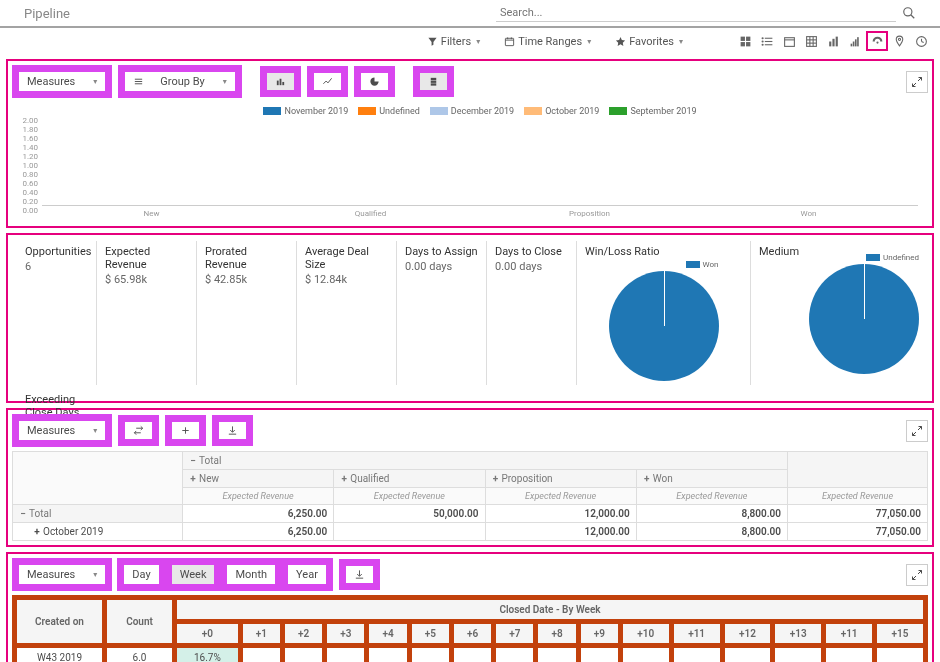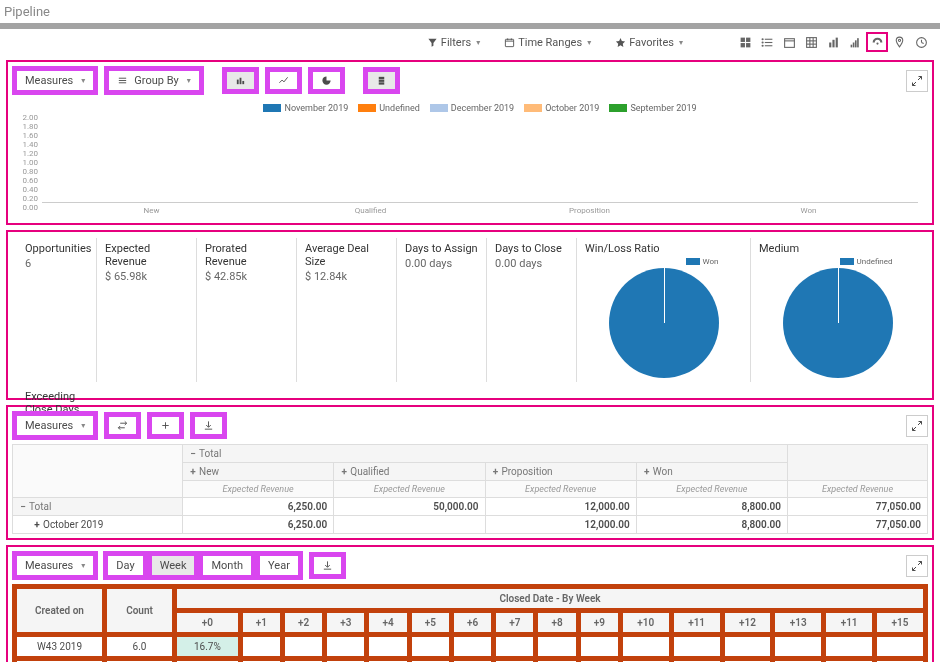--- a/index.html
+++ b/index.html
@@ -1,33 +1,33 @@
 <!DOCTYPE html>
 <html><head>
 <meta charset="utf-8">
 <style>
 *{box-sizing:border-box;margin:0;padding:0;font-family:-apple-system,BlinkMacSystemFont,"Segoe UI",Roboto,sans-serif}
 body{width:940px;height:662px;background:#fff;font-size:11px;color:#4c4c4c;overflow:hidden}
-.header{display:flex;align-items:center;padding:4px 4px;border-bottom:6px solid #a3a3a3}
+.header{display:flex;align-items:center;padding:4px 24px;border-bottom:2px solid #a3a3a3}
 .header-title{font-size:13px;color:#888;flex:0 0 auto}
 .search-wrap{margin-left:auto;display:flex;align-items:center;width:420px}
 .search-input{flex:1;border:none;border-bottom:1px solid #ccc;padding:2px 4px;font-size:11px;outline:none}
 .search-icon{width:14px;height:14px;margin-left:6px;color:#666}
 .toolbar-row{display:flex;align-items:center;padding:3px 8px;gap:12px}
 .toolbar-left{display:flex;gap:16px;margin-left:auto}
 .tb-btn{display:flex;align-items:center;gap:3px;padding:2px 4px;font-size:11px;color:#555;cursor:pointer}
 .tb-btn svg{width:11px;height:11px}
 .caret{font-size:8px;color:#888;margin-left:2px}
 .view-icons{display:flex;gap:0;margin-left:35px}
 .vi{width:22px;height:20px;display:flex;align-items:center;justify-content:center;cursor:pointer;color:#666}
 .vi svg{width:13px;height:13px}
 .vi.active{border:2px solid #e6007e;background:#fff}
 .panel{border:2px solid #e6007e;margin:5px 6px;padding:4px}
 .panel-toolbar{display:flex;align-items:center;gap:6px;margin-bottom:4px}
-.pbtn{border:5px solid #d946ef;background:#fff;padding:3px 8px;font-size:11px;cursor:pointer;display:flex;align-items:center;gap:6px}
+.pbtn{border:7px solid #d946ef;background:#fff;padding:3px 8px;font-size:11px;cursor:pointer;display:flex;align-items:center;gap:16px}
 .pbtn svg{width:11px;height:11px}
 .pbtn.pressed{background:#e8e8e8}
 .expand-btn{margin-left:auto;border:1px solid #ccc;width:22px;height:22px;display:flex;align-items:center;justify-content:center;cursor:pointer}
 .chart-area{position:relative;height:120px;padding:4px 10px 14px 30px}
 .legend{display:flex;justify-content:center;gap:10px;font-size:9px;color:#666;margin-bottom:2px}
 .lg{display:flex;align-items:center;gap:3px}
 .sw{width:18px;height:8px}
 .yaxis{position:absolute;left:2px;top:14px;bottom:14px;width:24px;display:flex;flex-direction:column;justify-content:space-between;font-size:8px;color:#999;text-align:right}
 .bars{display:flex;height:88px;gap:0;border-bottom:1px solid #ccc;position:relative}
 .barcol{flex:1;display:flex;align-items:flex-end;justify-content:center;position:relative}
@@ -54,20 +54,27 @@
 .cohort th{background:#f5f5f5;color:#666;font-weight:600}
 .cohort .hl{background:#d4f0e8}
 .timerange{display:flex}
 .timerange .pbtn{border-radius:0;margin-left:-1px}
 </style>
 </head>
 <body>
 
 <div class="header">
   <div class="header-title">Pipeline</div>
+  <div class="search-wrap">
+    <input class="search-input" placeholder="Search..." style="">
+    <svg class="search-icon" viewBox="0 0 24 24" fill="none" stroke="currentColor" stroke-width="2">
+        <circle cx="10" cy="10" r="7"></circle>
+        <line x1="21" y1="21" x2="15" y2="15"></line>
+      </svg>
+  </div>
 </div>
 
 <div class="toolbar-row">
   <div class="toolbar-left">
     <div class="tb-btn">
       <svg viewBox="0 0 24 24" fill="currentColor">
           <path d="M3 4h18l-7 9v6l-4 2v-8z"></path>
         </svg>
       <span>Filters</span>
         <span class="caret">▾</span>
@@ -309,21 +316,21 @@
       <div class="pie-wrap">
         <div class="pie-legend">
             <span class="sw" style="background:#1f77b4;width:14px;height:7px"></span>
             <span>Won</span>
           </div>
         <div class="pie" style="background:conic-gradient(#1f77b4 0 360deg)">
             <div style="position:absolute;left:50%;top:0;width:1px;height:50%;background:#fff"></div>
           </div>
       </div>
     </div>
-    <div class="kpi kpi-sep" style="flex:1;display:flex;flex-direction:column;align-items:center">
+    <div class="kpi kpi-sep" style="flex:1;display:flex;flex-direction:row;align-items:center">
       <div class="kpi-label" style="align-self:flex-start">Medium</div>
       <div class="pie-wrap">
         <div class="pie-legend">
             <span class="sw" style="background:#1f77b4;width:14px;height:7px"></span>
             <span>Undefined</span>
           </div>
         <div class="pie" style="background:conic-gradient(#1f77b4 0 360deg)">
             <div style="position:absolute;left:50%;top:0;width:1px;height:50%;background:#fff"></div>
           </div>
       </div>

